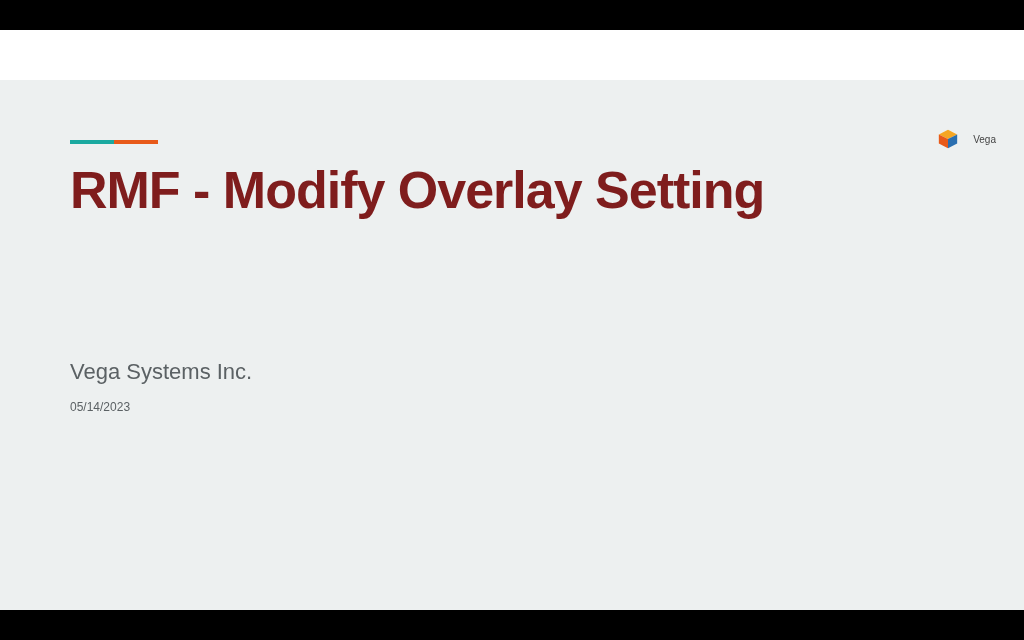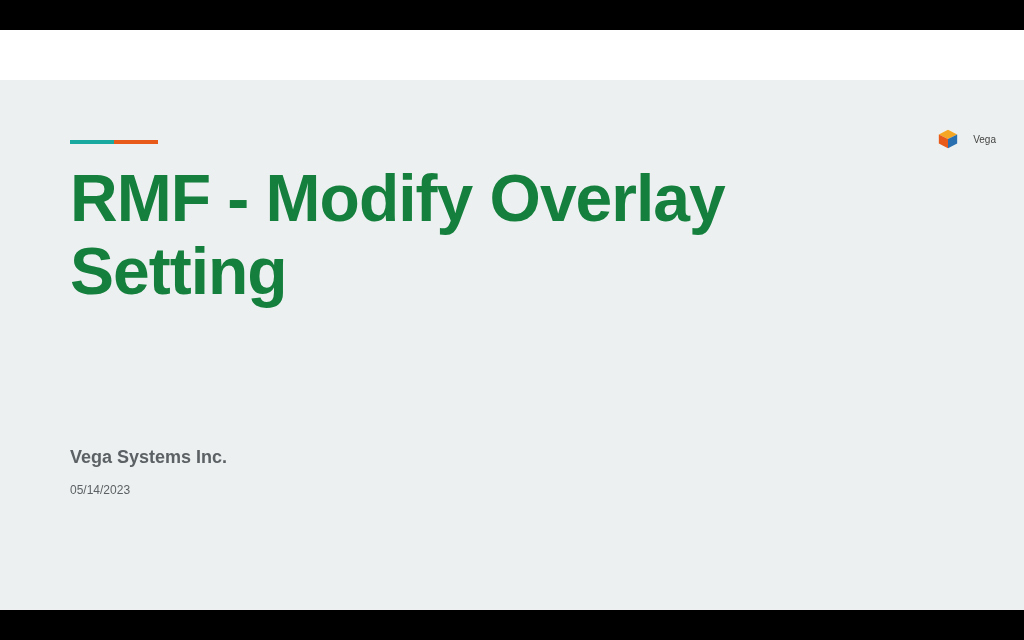--- a/index.html
+++ b/index.html
@@ -23,27 +23,27 @@
   .logo-cube { width: 22px; height: 22px; }
   .logo-text { font-size: 10px; color: #444; }
 
   .accent {
     width: 88px; height: 4px; display: flex; margin-bottom: 18px;
   }
   .accent .a1 { flex: 1; background: #1aa9a0; }
   .accent .a2 { flex: 1; background: #e85a1a; }
 
   .title {
-    font-size: 66px; font-weight: 800; color: #15803d;
+    font-size: 52px; font-weight: 800; color: #7f1d1d;
     letter-spacing: -1px; line-height: 1.1;
   }
 
   .company {
     margin-top: 140px;
-    font-size: 18px; color: #5b6164; font-weight: 700;
+    font-size: 22px; color: #5b6164; font-weight: 400;
   }
   .meta {
     margin-top: 14px;
     font-size: 12px; color: #5b6164; line-height: 1.45;
   }
 </style>
 </head>
 <body>
 
 <div class="frame">

